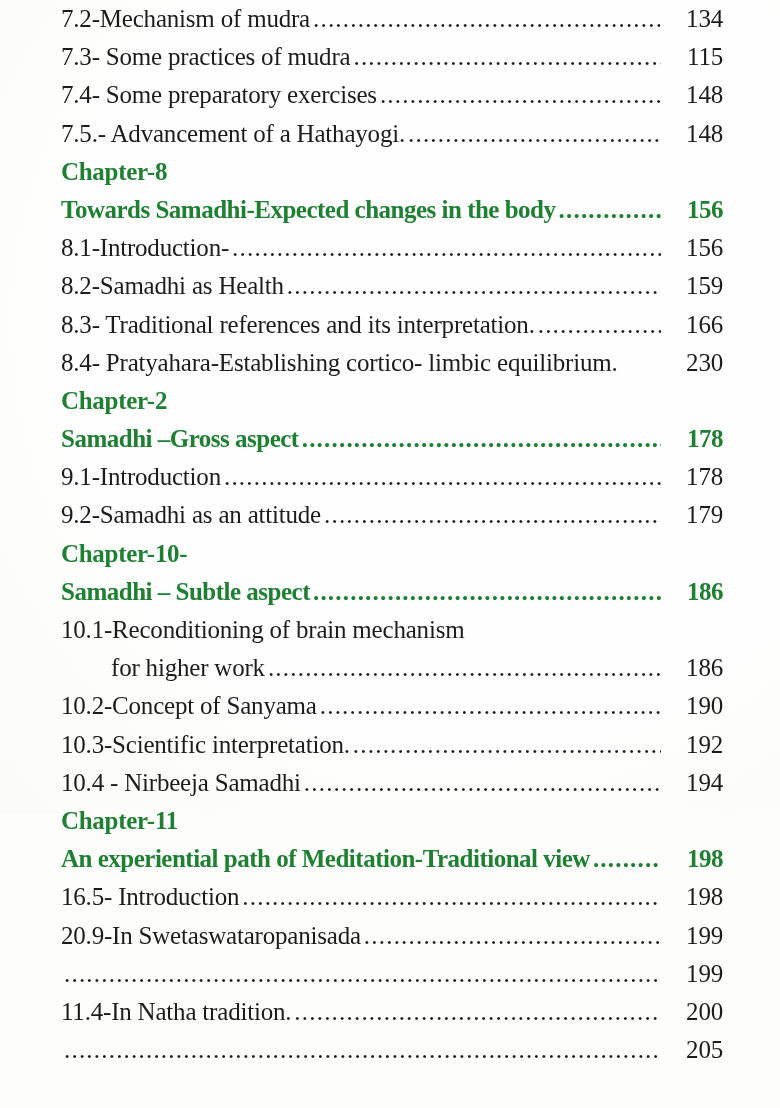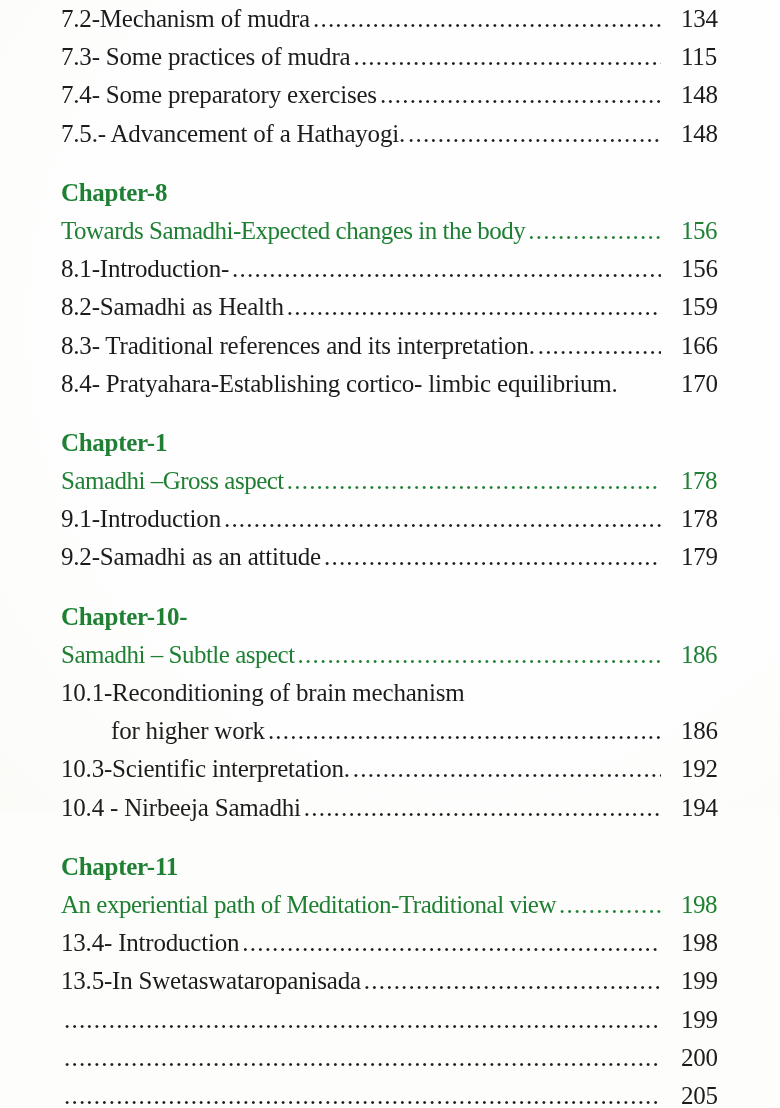--- a/index.html
+++ b/index.html
@@ -49,33 +49,33 @@
   .leader::after {
     content: "........................................................................................................................................................";
     letter-spacing: 1.2px;
   }
   .leader.no-dots::after {
     content: "";
   }
   .pagenum {
     flex: 0 0 auto;
     min-width: 42px;
+    text-align: right;
     white-space: nowrap;
   }
   
   .row.chapter {
     color: #1f8034;
     font-weight: bold;
     letter-spacing: -0.3px;
-    margin-top: 21px;
   }
   
   .row.title {
     color: #1f8034;
-    font-weight: normal;
+    font-weight: bold;
     letter-spacing: -0.5px;
   }
   
   .row.indent .label {
     padding-left: 50px;
     text-align: center;
   }
 </style>
 </head>
 <body>
@@ -121,24 +121,24 @@
         <span class="pagenum">159</span>
       </div>
       <div class="row entry">
         <span class="label">8.3- Traditional references and its interpretation.</span>
         <span class="leader"></span>
         <span class="pagenum">166</span>
       </div>
       <div class="row entry">
         <span class="label">8.4- Pratyahara-Establishing cortico- limbic equilibrium.</span>
         <span class="leader no-dots"></span>
-        <span class="pagenum">170</span>
-      </div>
-      <div class="row chapter">
-        <span class="label">Chapter-1</span>
+        <span class="pagenum">230</span>
+      </div>
+      <div class="row chapter">
+        <span class="label">Chapter-2</span>
       </div>
       <div class="row title">
         <span class="label">Samadhi –Gross aspect</span>
         <span class="leader"></span>
         <span class="pagenum">178</span>
       </div>
       <div class="row entry">
         <span class="label">9.1-Introduction</span>
         <span class="leader"></span>
         <span class="pagenum">178</span>
@@ -158,52 +158,58 @@
       </div>
       <div class="row entry">
         <span class="label">10.1-Reconditioning of brain mechanism</span>
       </div>
       <div class="row entry indent">
         <span class="label">for higher work</span>
         <span class="leader"></span>
         <span class="pagenum">186</span>
       </div>
       <div class="row entry">
+        <span class="label">10.2-Concept of Sanyama</span>
+        <span class="leader"></span>
+        <span class="pagenum">190</span>
+      </div>
+      <div class="row entry">
         <span class="label">10.3-Scientific interpretation.</span>
         <span class="leader"></span>
         <span class="pagenum">192</span>
       </div>
       <div class="row entry">
         <span class="label">10.4 - Nirbeeja Samadhi</span>
         <span class="leader"></span>
         <span class="pagenum">194</span>
       </div>
       <div class="row chapter">
         <span class="label">Chapter-11</span>
       </div>
       <div class="row title">
         <span class="label">An experiential path of Meditation-Traditional view</span>
         <span class="leader"></span>
         <span class="pagenum">198</span>
       </div>
       <div class="row entry">
-        <span class="label">13.4- Introduction</span>
+        <span class="label">16.5- Introduction</span>
         <span class="leader"></span>
         <span class="pagenum">198</span>
       </div>
       <div class="row entry">
-        <span class="label">13.5-In Swetaswataropanisada</span>
+        <span class="label">20.9-In Swetaswataropanisada</span>
         <span class="leader"></span>
         <span class="pagenum">199</span>
       </div>
       <div class="row entry">
         <span class="leader"></span>
         <span class="pagenum">199</span>
       </div>
       <div class="row entry">
+        <span class="label">11.4-In Natha tradition.</span>
         <span class="leader"></span>
         <span class="pagenum">200</span>
       </div>
       <div class="row entry">
         <span class="leader"></span>
         <span class="pagenum">205</span>
       </div>
     </div>
 </div>
 

